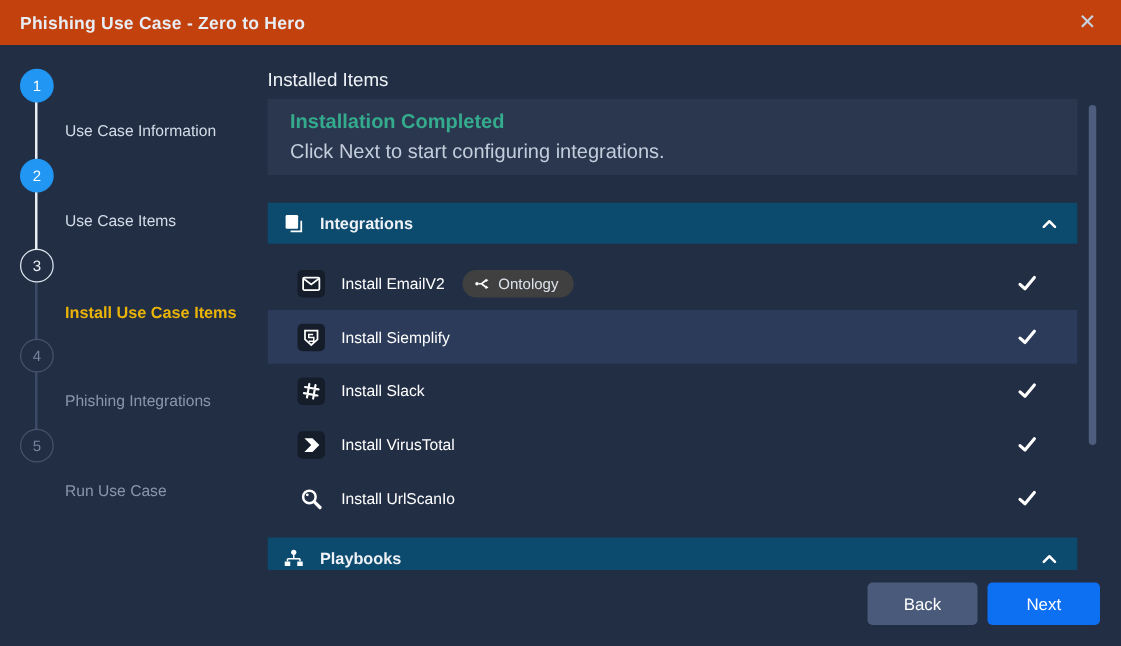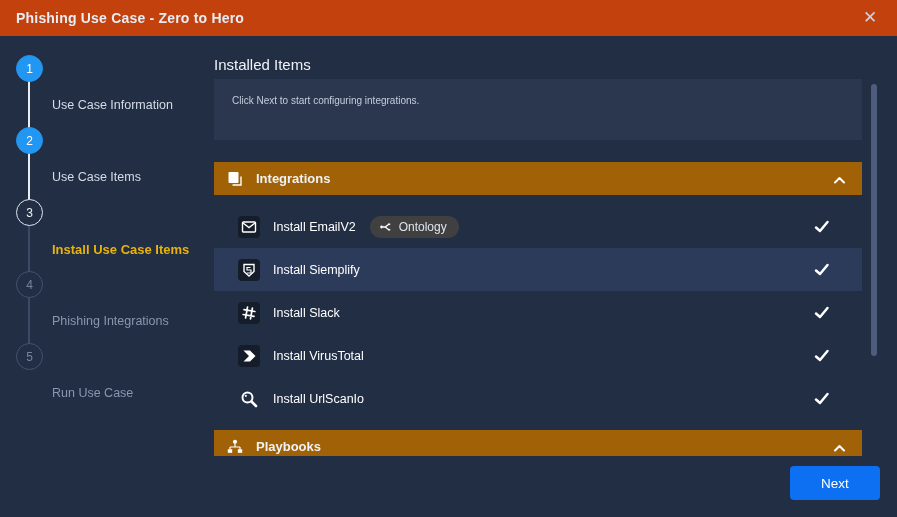--- a/index.html
+++ b/index.html
@@ -22,24 +22,24 @@
   .step-circle.active { background:#222e44; color:#eef2f7; border:1px solid #dfe6f0; }
   .step-circle.future { background:#222e44; color:#77849e; border:1px solid #47536e; }
   .step-label { position:absolute; left:52px; font-size:12.5px; color:#d4dce8; white-space:nowrap; }
   .step-label.active { color:#eab308; font-weight:700; font-size:13px; }
   .step-label.future { color:#8a96ad; }
 
   
   .page-heading { position:absolute; top:56px; left:214px; font-size:15px; font-weight:400; color:#eff3f8; }
   .banner { position:absolute; top:79px; left:214px; width:648px; height:61px; background:#2b374f; padding:10px 18px; }
   .banner-title { font-size:16px; font-weight:700; color:#35ab8e; }
-  .banner-sub { margin-top:6px; font-size:10px; color:#c3cddc; }
+  .banner-sub { margin-top:6px; font-size:16px; color:#c3cddc; }
 
   .list-viewport { position:absolute; top:162px; left:214px; width:648px; height:294px; overflow:hidden; }
-  .section-header { position:absolute; left:0; width:648px; height:33px; background:#a16207; display:flex; align-items:center; cursor:pointer; }
+  .section-header { position:absolute; left:0; width:648px; height:33px; background:#0c4a6e; display:flex; align-items:center; cursor:pointer; }
   .section-header .sec-icon { margin-left:12px; width:18px; height:18px; display:flex; align-items:center; justify-content:center; }
   .section-header .sec-label { margin-left:12px; font-size:13px; font-weight:700; color:#eef2f7; }
   .section-header .chev { position:absolute; right:15px; top:10px; }
 
   .row { position:absolute; left:0; width:648px; height:43px; display:flex; align-items:center; cursor:pointer; }
   .row.hl { background:#2c3b59; }
   .tile { margin-left:24px; width:22px; height:22px; border-radius:4px; background:#151d2b; display:flex; align-items:center; justify-content:center; flex:none; }
   .tile.plain { background:transparent; }
   .row-label { margin-left:13px; font-size:12.5px; color:#ffffff; white-space:nowrap; }
   .badge { margin-left:14px; height:22px; padding:0 12px 0 9px; border-radius:11px; background:#404040; display:flex; align-items:center; gap:6px; }
@@ -82,20 +82,21 @@
     <div class="step-circle future" style="top:235px;">4</div>
     <div class="step-label future" style="top:278px;">Phishing Integrations</div>
 
     <div class="step-circle future" style="top:307px;">5</div>
     <div class="step-label future" style="top:350px;">Run Use Case</div>
   </div>
 
   <div class="page-heading">Installed Items</div>
 
   <div class="banner">
+    <div class="banner-title">Installation Completed</div>
     <div class="banner-sub">Click Next to start configuring integrations.</div>
   </div>
 
   <div class="list-viewport">
 
     <div class="section-header" style="top:0;">
       <span class="sec-icon">
         <svg width="18" height="18" viewBox="0 0 18 18">
             <rect x="2.5" y="2" width="10" height="11" rx="1" fill="#fff"></rect>
             <path d="M15 6.5v8.5h-8.5" stroke="#fff" stroke-width="1.4" fill="none"></path>
@@ -205,15 +206,16 @@
       <span class="chev">
         <svg width="15" height="12" viewBox="0 0 15 12">
             <polyline points="3,8.5 7.5,4 12,8.5" stroke="#fff" stroke-width="2" fill="none" stroke-linecap="round" stroke-linejoin="round"></polyline>
           </svg>
       </span>
     </div>
   </div>
 
   <div class="scroll-thumb"></div>
 
+  <button class="btn btn-back">Back</button>
   <button class="btn btn-next">Next</button>
 
 </div>
 
 </body></html>

